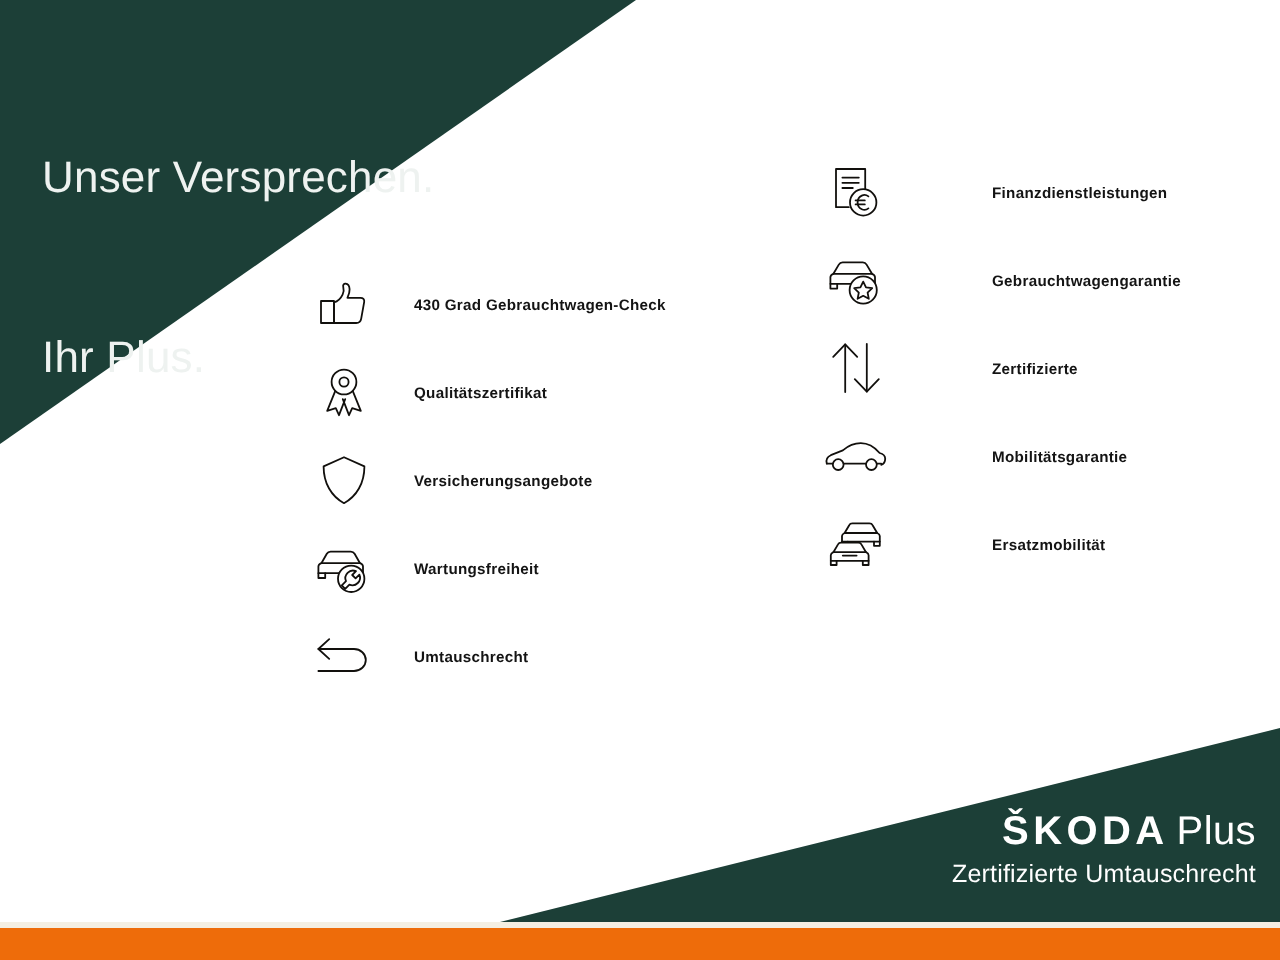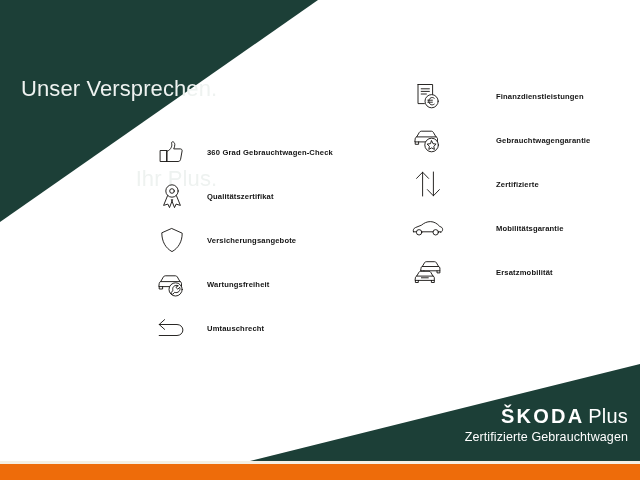--- a/index.html
+++ b/index.html
@@ -29,21 +29,20 @@
   .headline {
     position: absolute;
     left: 21px;
     top: 14px;
     color: #eef2f0;
     font-size: 22px;
     line-height: 30px;
     font-weight: 400;
     letter-spacing: 0.1px;
     white-space: pre;
-    text-align: right;
   }
   .headline .line { display: block; }
 
   
   .col {
     position: absolute;
   }
   .col-left  { left: 150px; top: 130px; width: 250px; }
   .col-right { left: 406px; top: 74px;  width: 230px; }
 
@@ -128,21 +127,21 @@
 
   <div class="col col-left">
 
     <div class="feature">
       <span class="feature-icon">
         <svg width="30" height="30" viewBox="0 0 30 30" fill="none" stroke="#12100d" stroke-width="0.9" stroke-linejoin="round" stroke-linecap="round">
           <path d="M3.5 13.5 H10 V24.5 H3.5 Z"></path>
           <path d="M10 14.2 C12.2 13.6 13.4 12.2 14.3 10.3 C15.0 8.8 14.9 7.4 14.6 6.3 C14.4 5.5 14.9 4.7 15.8 4.8 C16.9 4.9 17.7 6.0 17.8 7.6 C17.9 9.1 17.3 10.6 16.7 11.9 H23.3 C24.5 11.9 25.3 12.8 25.1 13.9 L23.6 22.3 C23.4 23.6 22.4 24.5 21.1 24.5 H10 Z"></path>
         </svg>
       </span>
-      <span class="feature-label">360 Grad Gebrauchtwagen-Check</span>
+      <span class="feature-label">430 Grad Gebrauchtwagen-Check</span>
     </div>
 
     <div class="feature">
       <span class="feature-icon">
         <svg width="30" height="30" viewBox="0 0 30 30" fill="none" stroke="#12100d" stroke-width="0.9" stroke-linejoin="round" stroke-linecap="round">
           <circle cx="15" cy="10" r="6.2"></circle>
           <circle cx="15" cy="10" r="2.3"></circle>
           <path d="M10.6 14.6 L6.6 24.4 L10.9 23.1 L12.5 26.6 L15.6 18.6"></path>
           <path d="M19.4 14.6 L23.4 24.4 L19.1 23.1 L17.5 26.6 L14.4 18.6"></path>
         </svg>
@@ -256,16 +255,16 @@
       </span>
       <span class="feature-label">Ersatzmobilität</span>
     </div>
 
   </div>
 
   <div class="logo-block">
     <div class="logo-main">
       <span class="logo-mark">ŠKODA</span><span class="logo-plus">Plus</span>
     </div>
-    <div class="logo-sub">Zertifizierte Gebrauchtwagen</div>
+    <div class="logo-sub">Zertifizierte Umtauschrecht</div>
   </div>
 
 </div>
 
 </body></html>

